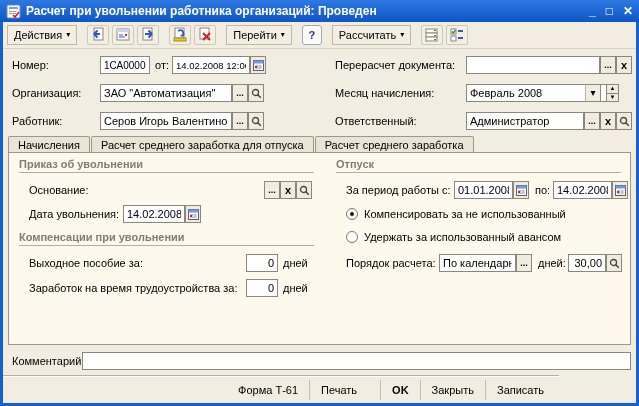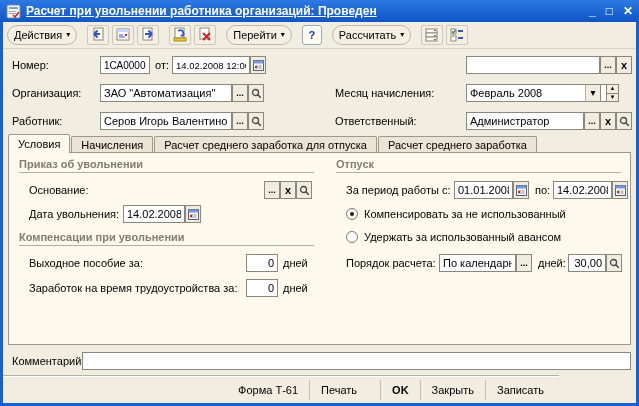--- a/index.html
+++ b/index.html
@@ -1,26 +1,26 @@
 <!DOCTYPE html>
 <html><head>
 <meta charset="utf-8">
 <style>
   html,body{margin:0;padding:0;background:#d4d0c8;font-family:"Liberation Sans",sans-serif;font-size:11px;color:#000;}
   *{box-sizing:border-box;}
   .window{position:relative;width:639px;height:406px;background:#1660d4;overflow:hidden;}
   .titlebar{position:absolute;top:0;left:0;width:639px;height:22px;background:linear-gradient(#2d79e2,#0f55c6);color:#fff;display:flex;align-items:center;gap:5px;padding:0 6px;font-weight:bold;font-size:12px;}
-  .titlebar .title{white-space:nowrap;overflow:hidden;text-decoration:underline;}
+  .titlebar .title{white-space:nowrap;overflow:hidden;}
   .win-controls{margin-left:auto;display:flex;gap:10px;align-items:center;font-weight:bold;font-size:12px;}
   .win-controls span{cursor:default;line-height:14px;}
   .client{position:absolute;top:22px;left:3px;width:633px;height:381px;background:#f1ede0;}
 
   
   .toolbar{position:absolute;top:0;left:0;width:633px;height:27px;display:flex;align-items:center;gap:3px;padding:0 4px;border-bottom:1px solid #d9d5c6;}
-  .tbtn{display:inline-flex;align-items:center;gap:4px;height:20px;padding:0 6px;border:1px solid #bdb9aa;border-radius:10px;background:#f3efe3;cursor:default;}
+  .tbtn{display:inline-flex;align-items:center;gap:4px;height:20px;padding:0 6px;border:1px solid #bdb9aa;border-radius:0;background:#f3efe3;cursor:default;}
   .tbtn .dd{font-size:8px;line-height:8px;}
   .ibtn{display:inline-flex;align-items:center;justify-content:center;width:22px;height:20px;border:1px solid #cdc9ba;border-radius:2px;background:#f3efe3;}
   .tsep{width:4px;height:20px;}
   .helpbtn{width:20px;height:20px;display:inline-flex;align-items:center;justify-content:center;border:1px solid #9aa8c0;border-radius:3px;background:#fdfbf2;color:#2233aa;font-weight:bold;}
 
   
   .lbl{position:absolute;height:18px;line-height:18px;white-space:nowrap;}
   .fld{position:absolute;height:18px;border:1px solid #8a877b;background:#fff;font-family:"Liberation Sans",sans-serif;font-size:11px;padding:0 3px;line-height:16px;overflow:hidden;white-space:nowrap;}
   input.fld{outline:none;}
   .fld.num{text-align:right;}
@@ -177,20 +177,21 @@
     <span class="lbl" style="left:9px;top:90px">Работник:</span>
     <input class="fld" style="left: 97px; top: 90px; width: 132px;" value="Серов Игорь Валентинович">
     <span class="sq ell" style="left:229px;top:90px">...</span>
     <span class="sq" style="left:245px;top:90px">
       <svg width="11" height="11" viewBox="0 0 11 11">
         <circle cx="4.5" cy="4.5" r="3" fill="none" stroke="#444" stroke-width="1.3"></circle>
         <path d="M6.8 6.8 l3 3" stroke="#444" stroke-width="1.5"></path>
       </svg>
     </span>
 
+    <span class="lbl" style="left:332px;top:34px">Перерасчет документа:</span>
     <input class="fld" style="left: 463px; top: 34px; width: 134px;">
     <span class="sq ell" style="left:597px;top:34px">...</span>
     <span class="sq clr" style="left:613px;top:34px">x</span>
 
     <span class="lbl" style="left:332px;top:62px">Месяц начисления:</span>
     <input class="fld" style="left: 463px; top: 62px; width: 144px; padding-right: 18px;" value="Февраль 2008">
     <span class="sq" style="left:582px;top:62px;border-left:1px solid #b6b2a4">
         <span>▾</span>
       </span>
     <span class="spinner" style="left:603px;top:62px">
@@ -203,21 +204,20 @@
     <span class="sq ell" style="left:581px;top:90px">...</span>
     <span class="sq clr" style="left:597px;top:90px">x</span>
     <span class="sq" style="left:613px;top:90px">
       <svg width="11" height="11" viewBox="0 0 11 11">
         <circle cx="4.5" cy="4.5" r="3" fill="none" stroke="#444" stroke-width="1.3"></circle>
         <path d="M6.8 6.8 l3 3" stroke="#444" stroke-width="1.5"></path>
       </svg>
     </span>
 
     <div class="tabs">
-      <span class="tab active">Условия</span>
       <span class="tab">Начисления</span>
       <span class="tab">Расчет среднего заработка для отпуска</span>
       <span class="tab">Расчет среднего заработка</span>
     </div>
 
     <div class="panel">
 
       <span class="gtitle" style="left:10px;top:5px">Приказ об увольнении</span>
       <span class="gline" style="left:10px;top:19px;width:295px"></span>
 

